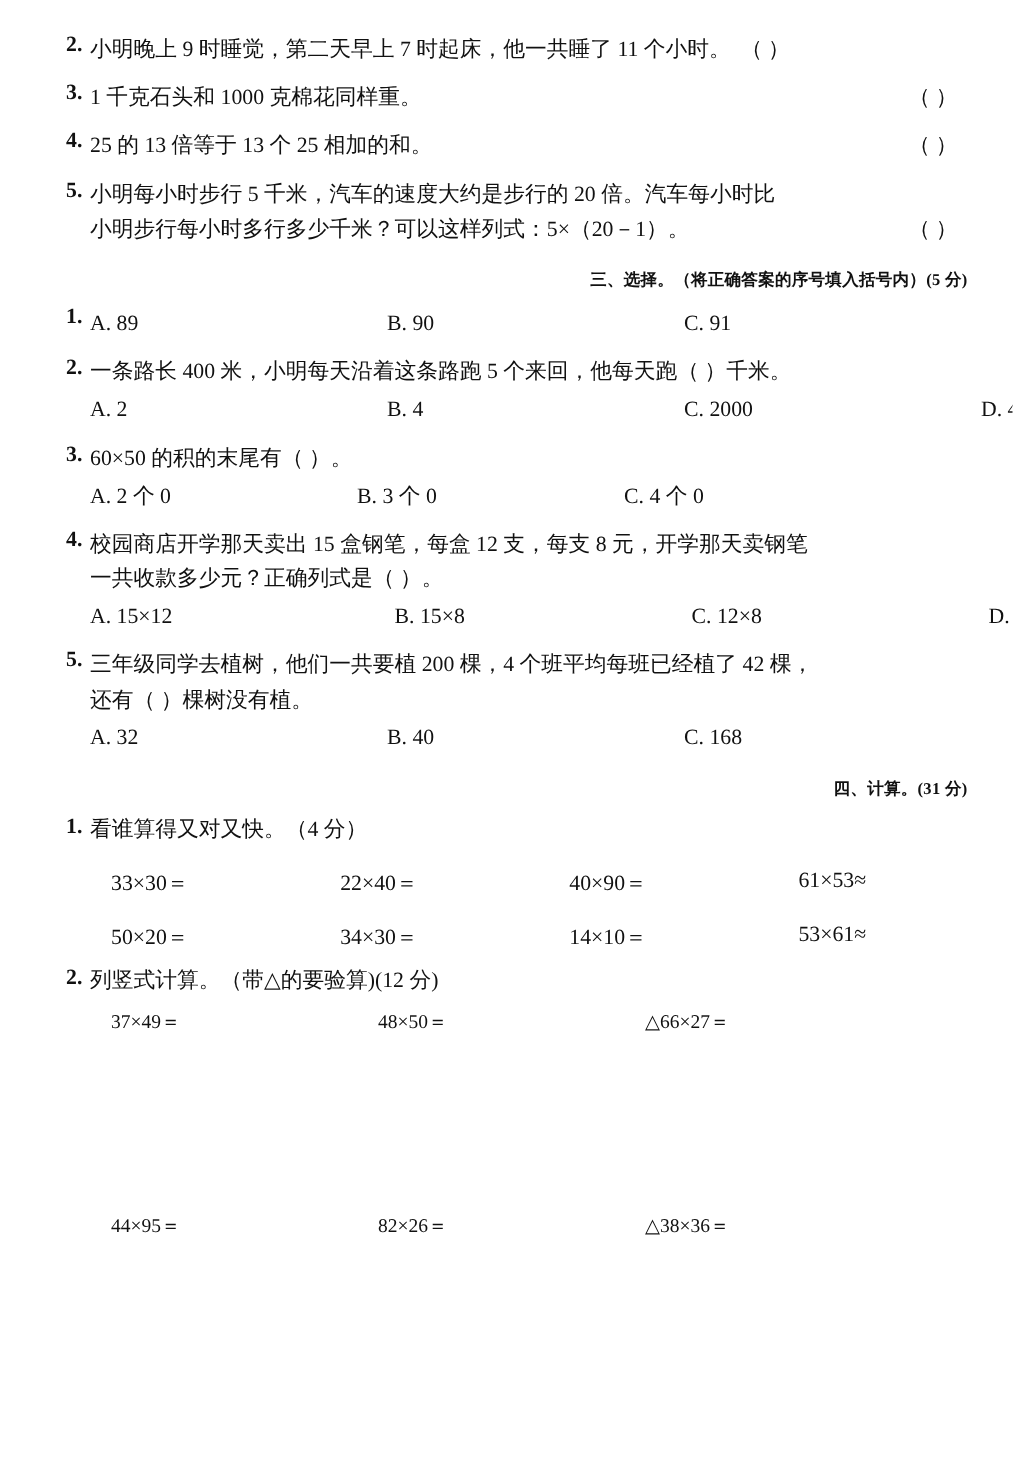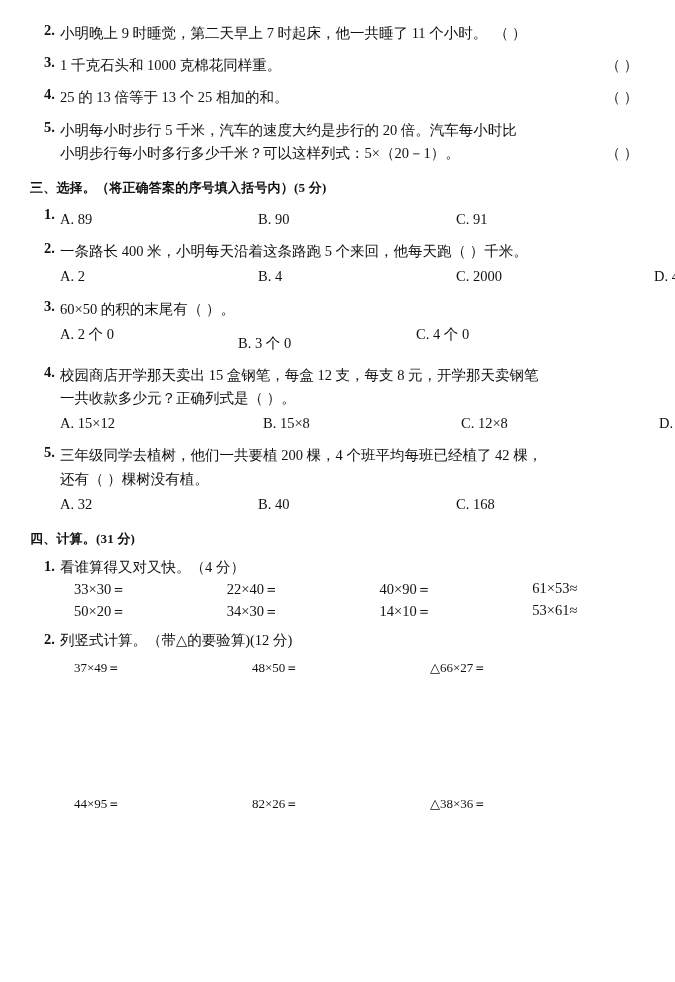--- a/index.html
+++ b/index.html
@@ -50,54 +50,55 @@
   .qbody .sub {
     display: block;
   }
   .paren {
     display: inline-block;
     min-width: 46px;
     text-align: center;
   }
 
   .section-head {
-    font-size: 13px;
+    font-size: 11px;
     font-weight: bold;
     margin: 14px 0 9px 0;
     letter-spacing: 0.2px;
+    text-align: right;
   }
 
   
   .options {
     display: flex;
     margin: 2px 0 0 0;
     font-size: 14.5px;
     gap: 48px;
   }
   .options .opt {
     white-space: pre;
   }
   .opt-a { width: 150px; }
   .opt-b { width: 150px; }
   .opt-c { width: 150px; }
   .opt-d { width: 120px; }
 
   .opt-a2 { width: 130px; }
-  .opt-b2 { width: 130px; margin-top: 9px; }
+  .opt-b2 { width: 130px; }
   .opt-c2 { width: 130px; }
 
   .opt-wide-a { width: 155px; }
   .opt-wide-b { width: 150px; }
   .opt-wide-c { width: 150px; }
 
   
   .calc-row {
     display: flex;
     font-size: 14.5px;
-    margin-top: 3px;
+    margin-top: 17px;
     padding-left: 44px;
     box-sizing: border-box;
     gap: 40px;
   }
   .calc-row .cell {
     width: 142px;
     white-space: pre;
   }
   .vert-row {
     display: flex;

